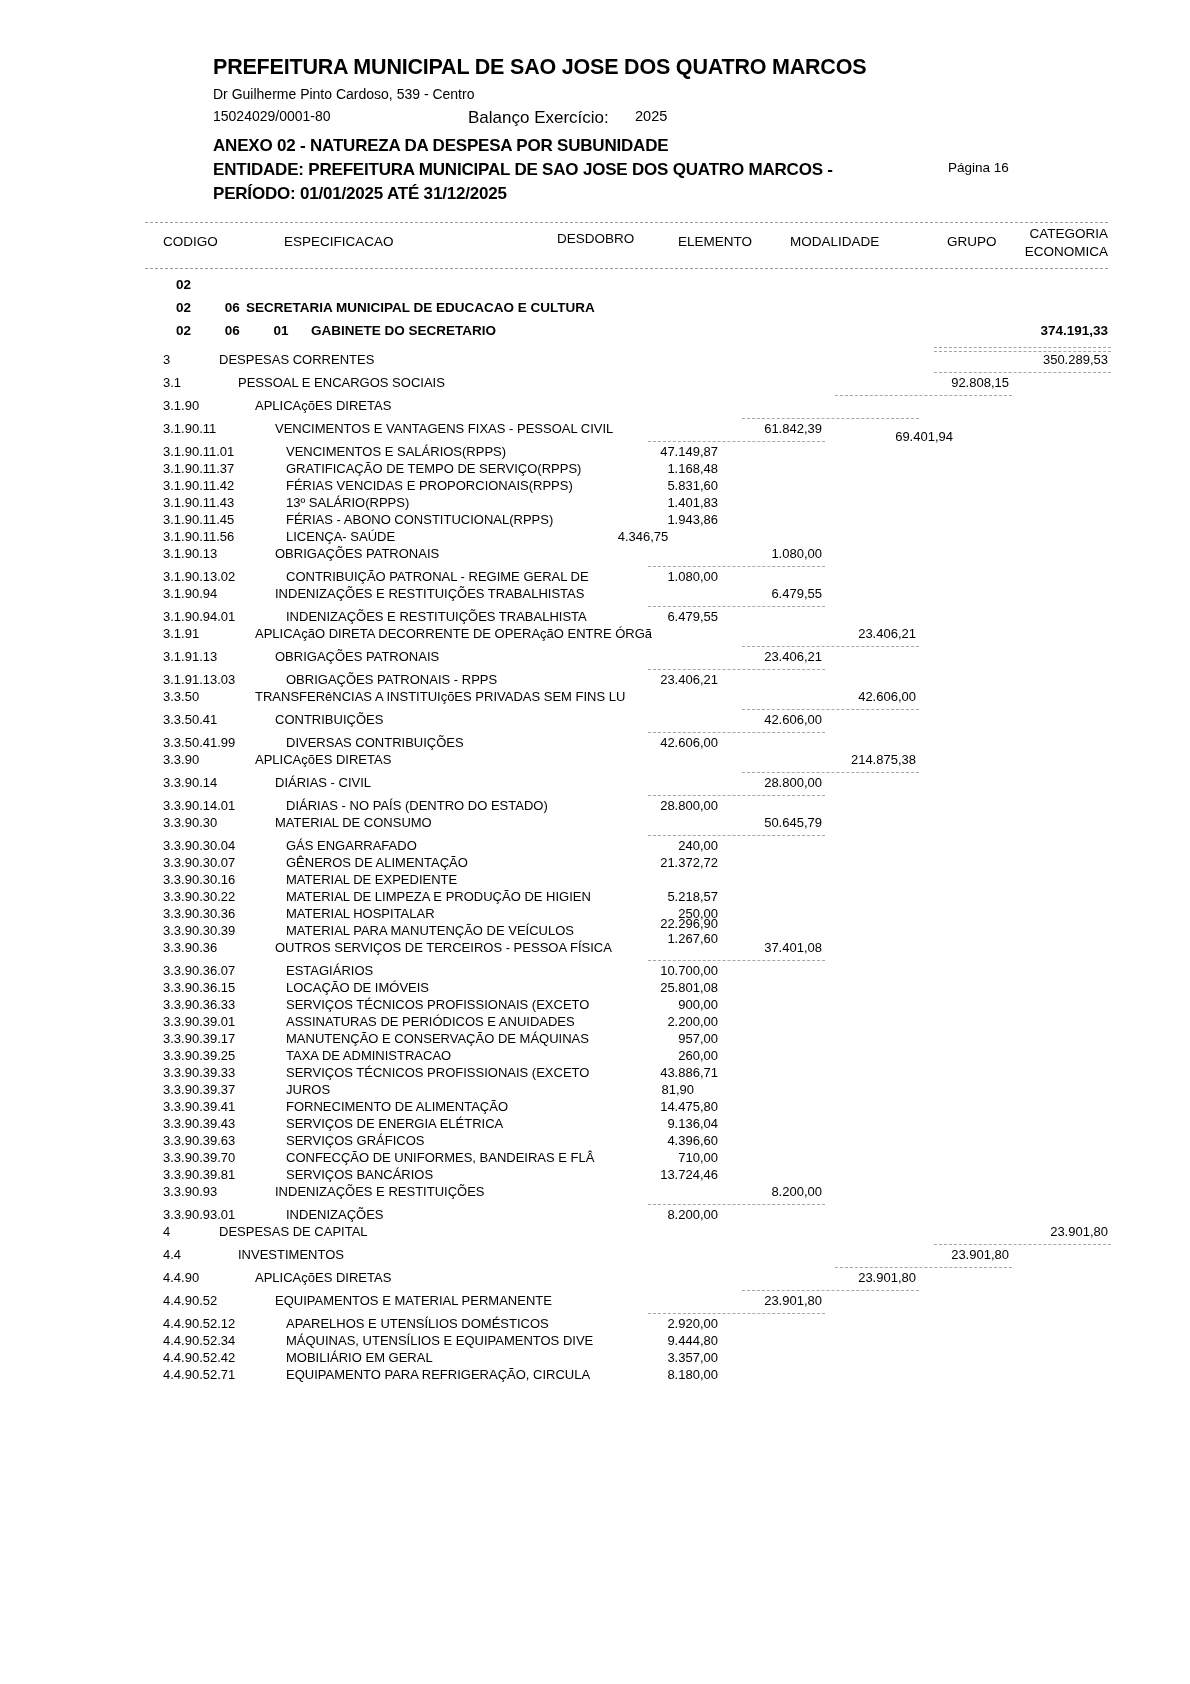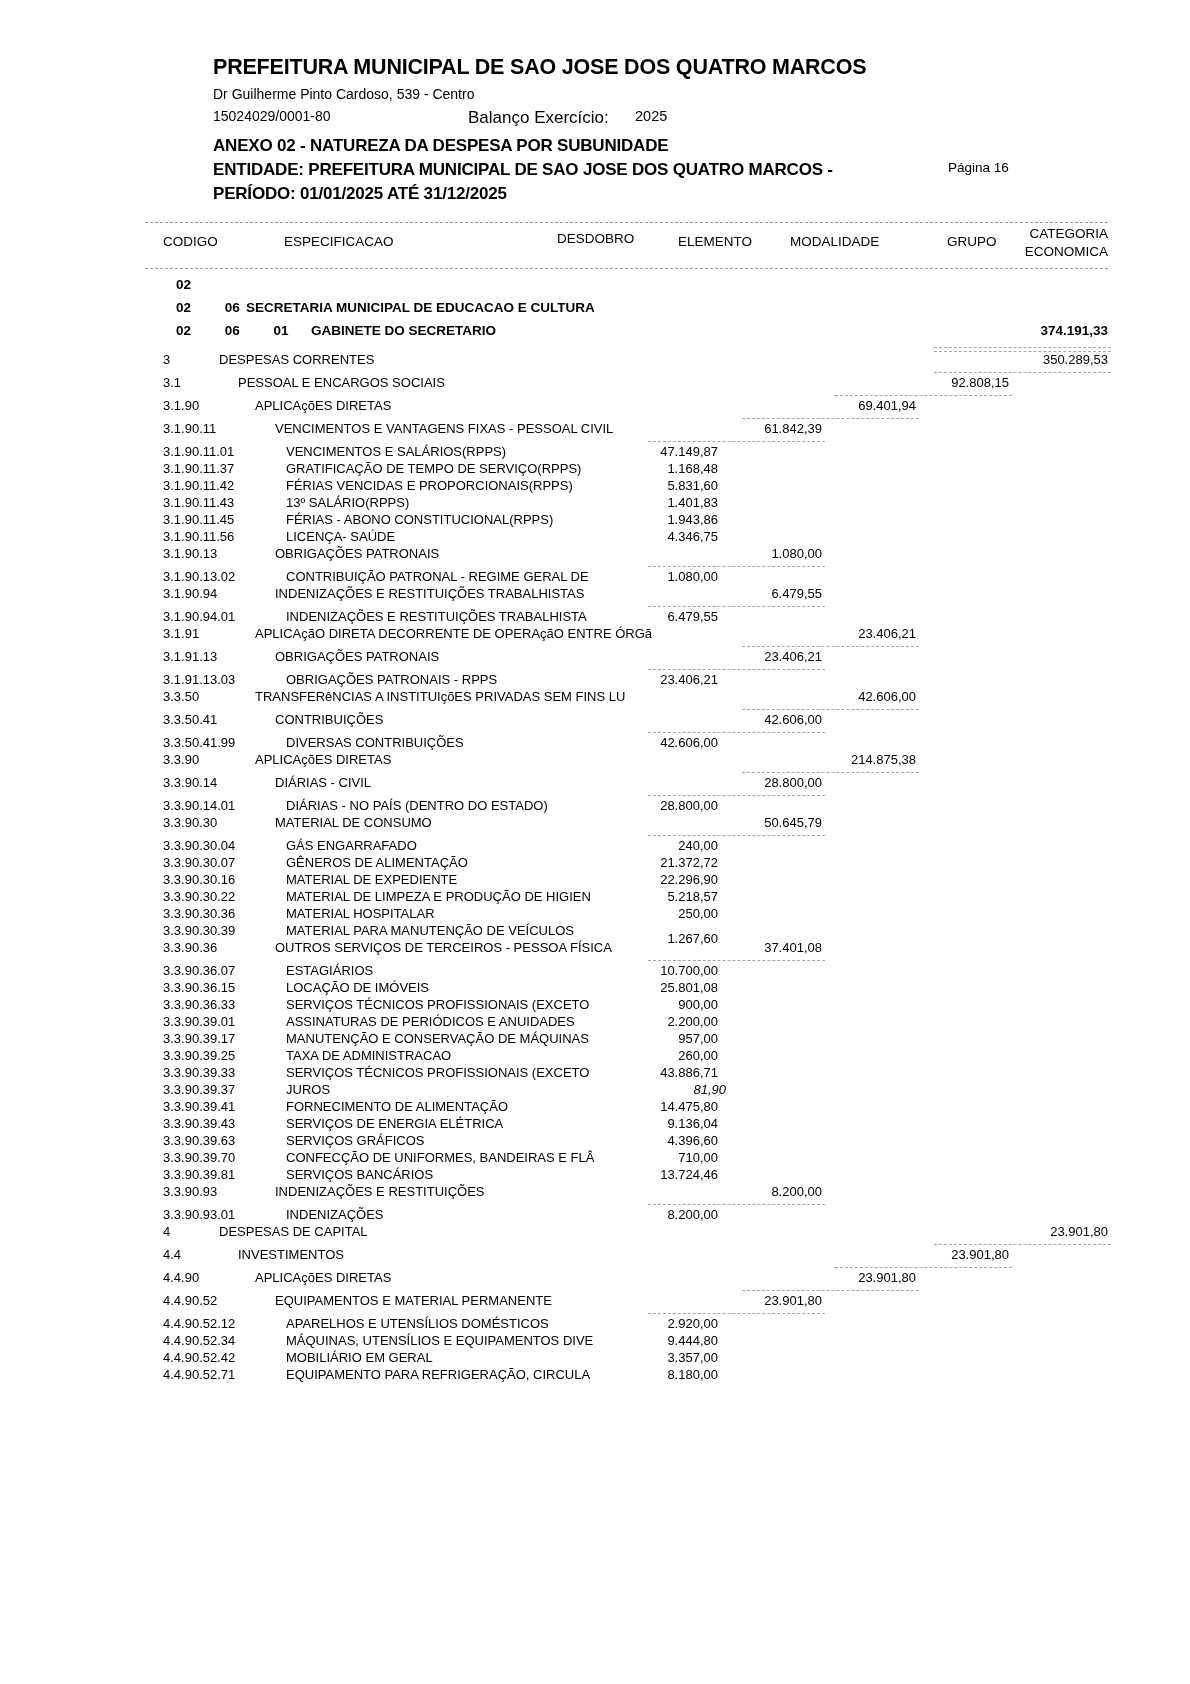--- a/index.html
+++ b/index.html
@@ -91,21 +91,21 @@
     </div>
     <div class="row ruled">
       <span class="code">3.1</span>
       <span class="spec" style="left: 238px; width: 467px;">PESSOAL E ENCARGOS SOCIAIS</span>
       <span class="val" style="left: 859px;">92.808,15</span>
       <div class="rule" style="left: 835px;"></div>
     </div>
     <div class="row ruled">
       <span class="code">3.1.90</span>
       <span class="spec" style="left: 255px; width: 447px;">APLICAçõES DIRETAS</span>
-      <span class="val" style="left: 766px;">69.401,94</span>
+      <span class="val" style="left: 803px; margin-top: 31px;">69.401,94</span>
       <div class="rule" style="left: 742px;"></div>
     </div>
     <div class="row ruled">
       <span class="code">3.1.90.11</span>
       <span class="spec" style="left: 275px; width: 370px;">VENCIMENTOS E VANTAGENS FIXAS - PESSOAL CIVIL</span>
       <span class="val" style="left: 672px;">61.842,39</span>
       <div class="rule" style="left: 648px;"></div>
     </div>
     <div class="row">
       <span class="code">3.1.90.11.01</span>
@@ -128,21 +128,21 @@
       <span class="val" style="left: 568px;">1.401,83</span>
     </div>
     <div class="row">
       <span class="code">3.1.90.11.45</span>
       <span class="spec" style="left: 286px; width: 326px;">FÉRIAS - ABONO CONSTITUCIONAL(RPPS)</span>
       <span class="val" style="left: 568px;">1.943,86</span>
     </div>
     <div class="row">
       <span class="code">3.1.90.11.56</span>
       <span class="spec" style="left: 286px; width: 326px;">LICENÇA- SAÚDE</span>
-      <span class="val" style="left: 568px;">4.346,75</span>
+      <span class="val" style="left: 568px; text-align: center;">4.346,75</span>
     </div>
     <div class="row ruled">
       <span class="code">3.1.90.13</span>
       <span class="spec" style="left: 275px; width: 370px;">OBRIGAÇÕES PATRONAIS</span>
       <span class="val" style="left: 672px;">1.080,00</span>
       <div class="rule" style="left: 648px;"></div>
     </div>
     <div class="row">
       <span class="code">3.1.90.13.02</span>
       <span class="spec" style="left: 286px; width: 326px;">CONTRIBUIÇÃO PATRONAL - REGIME GERAL DE</span>
@@ -222,21 +222,21 @@
       <span class="val" style="left: 568px;">240,00</span>
     </div>
     <div class="row">
       <span class="code">3.3.90.30.07</span>
       <span class="spec" style="left: 286px; width: 326px;">GÊNEROS DE ALIMENTAÇÃO</span>
       <span class="val" style="left: 568px;">21.372,72</span>
     </div>
     <div class="row">
       <span class="code">3.3.90.30.16</span>
       <span class="spec" style="left: 286px; width: 326px;">MATERIAL DE EXPEDIENTE</span>
-      <span class="val" style="left: 568px;">22.296,90</span>
+      <span class="val" style="left: 568px; margin-top: 44px;">22.296,90</span>
     </div>
     <div class="row">
       <span class="code">3.3.90.30.22</span>
       <span class="spec" style="left: 286px; width: 326px;">MATERIAL DE LIMPEZA E PRODUÇÃO DE HIGIEN</span>
       <span class="val" style="left: 568px;">5.218,57</span>
     </div>
     <div class="row">
       <span class="code">3.3.90.30.36</span>
       <span class="spec" style="left: 286px; width: 326px;">MATERIAL HOSPITALAR</span>
       <span class="val" style="left: 568px;">250,00</span>
@@ -283,21 +283,21 @@
       <span class="val" style="left: 568px;">260,00</span>
     </div>
     <div class="row">
       <span class="code">3.3.90.39.33</span>
       <span class="spec" style="left: 286px; width: 326px;">SERVIÇOS TÉCNICOS PROFISSIONAIS (EXCETO</span>
       <span class="val" style="left: 568px;">43.886,71</span>
     </div>
     <div class="row">
       <span class="code">3.3.90.39.37</span>
       <span class="spec" style="left: 286px; width: 326px;">JUROS</span>
-      <span class="val" style="left: 576px; font-style: italic;">81,90</span>
+      <span class="val" style="left: 544px;">81,90</span>
     </div>
     <div class="row">
       <span class="code">3.3.90.39.41</span>
       <span class="spec" style="left: 286px; width: 326px;">FORNECIMENTO DE ALIMENTAÇÃO</span>
       <span class="val" style="left: 568px;">14.475,80</span>
     </div>
     <div class="row">
       <span class="code">3.3.90.39.43</span>
       <span class="spec" style="left: 286px; width: 326px;">SERVIÇOS DE ENERGIA ELÉTRICA</span>
       <span class="val" style="left: 568px;">9.136,04</span>

